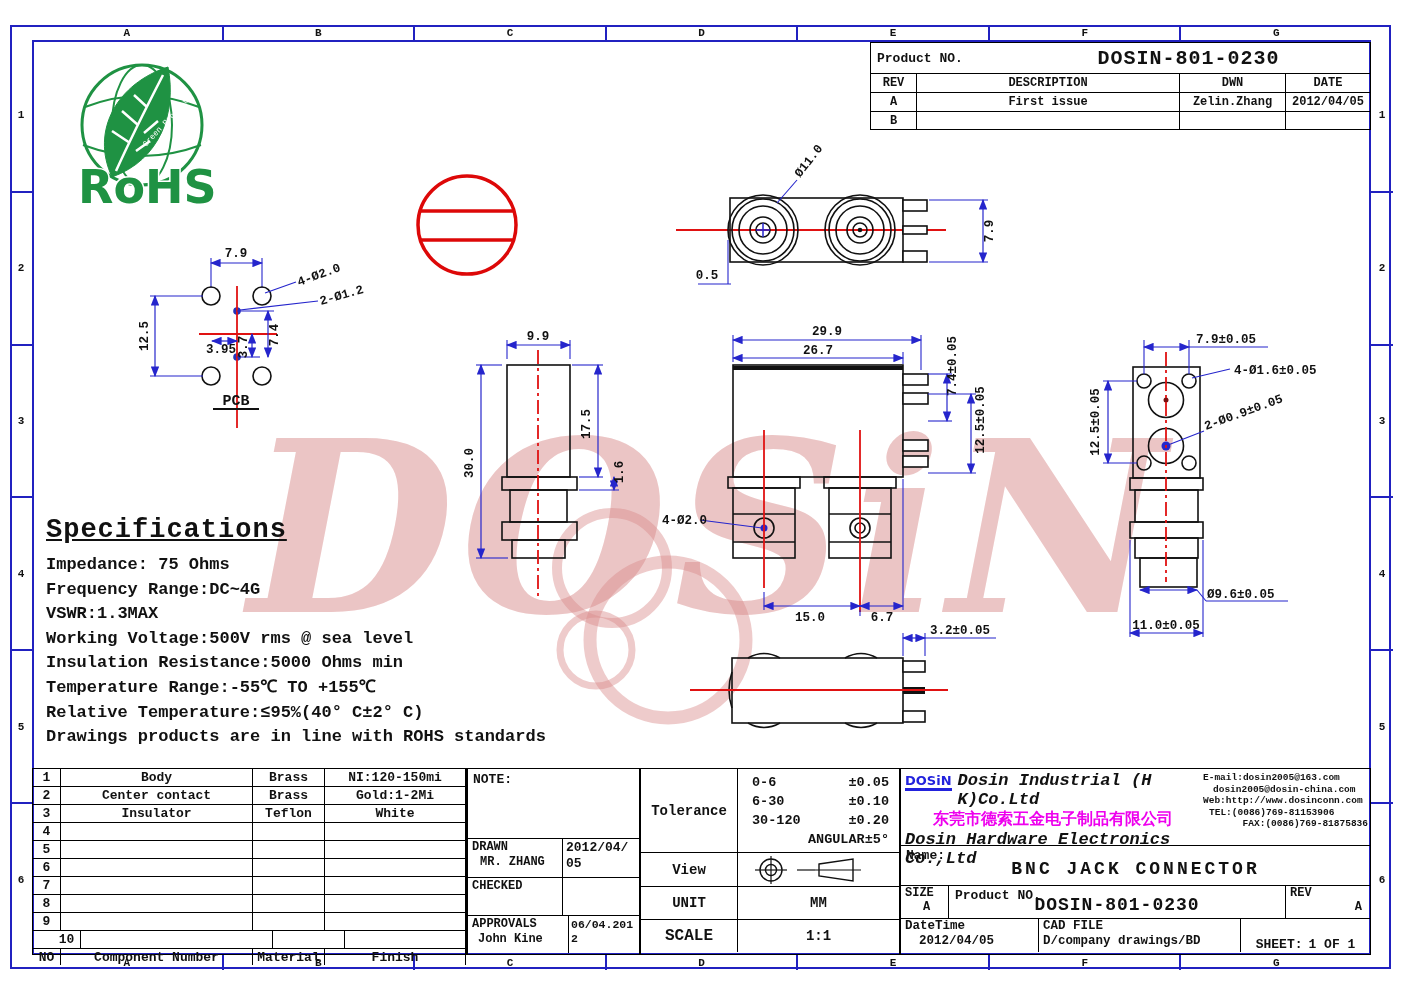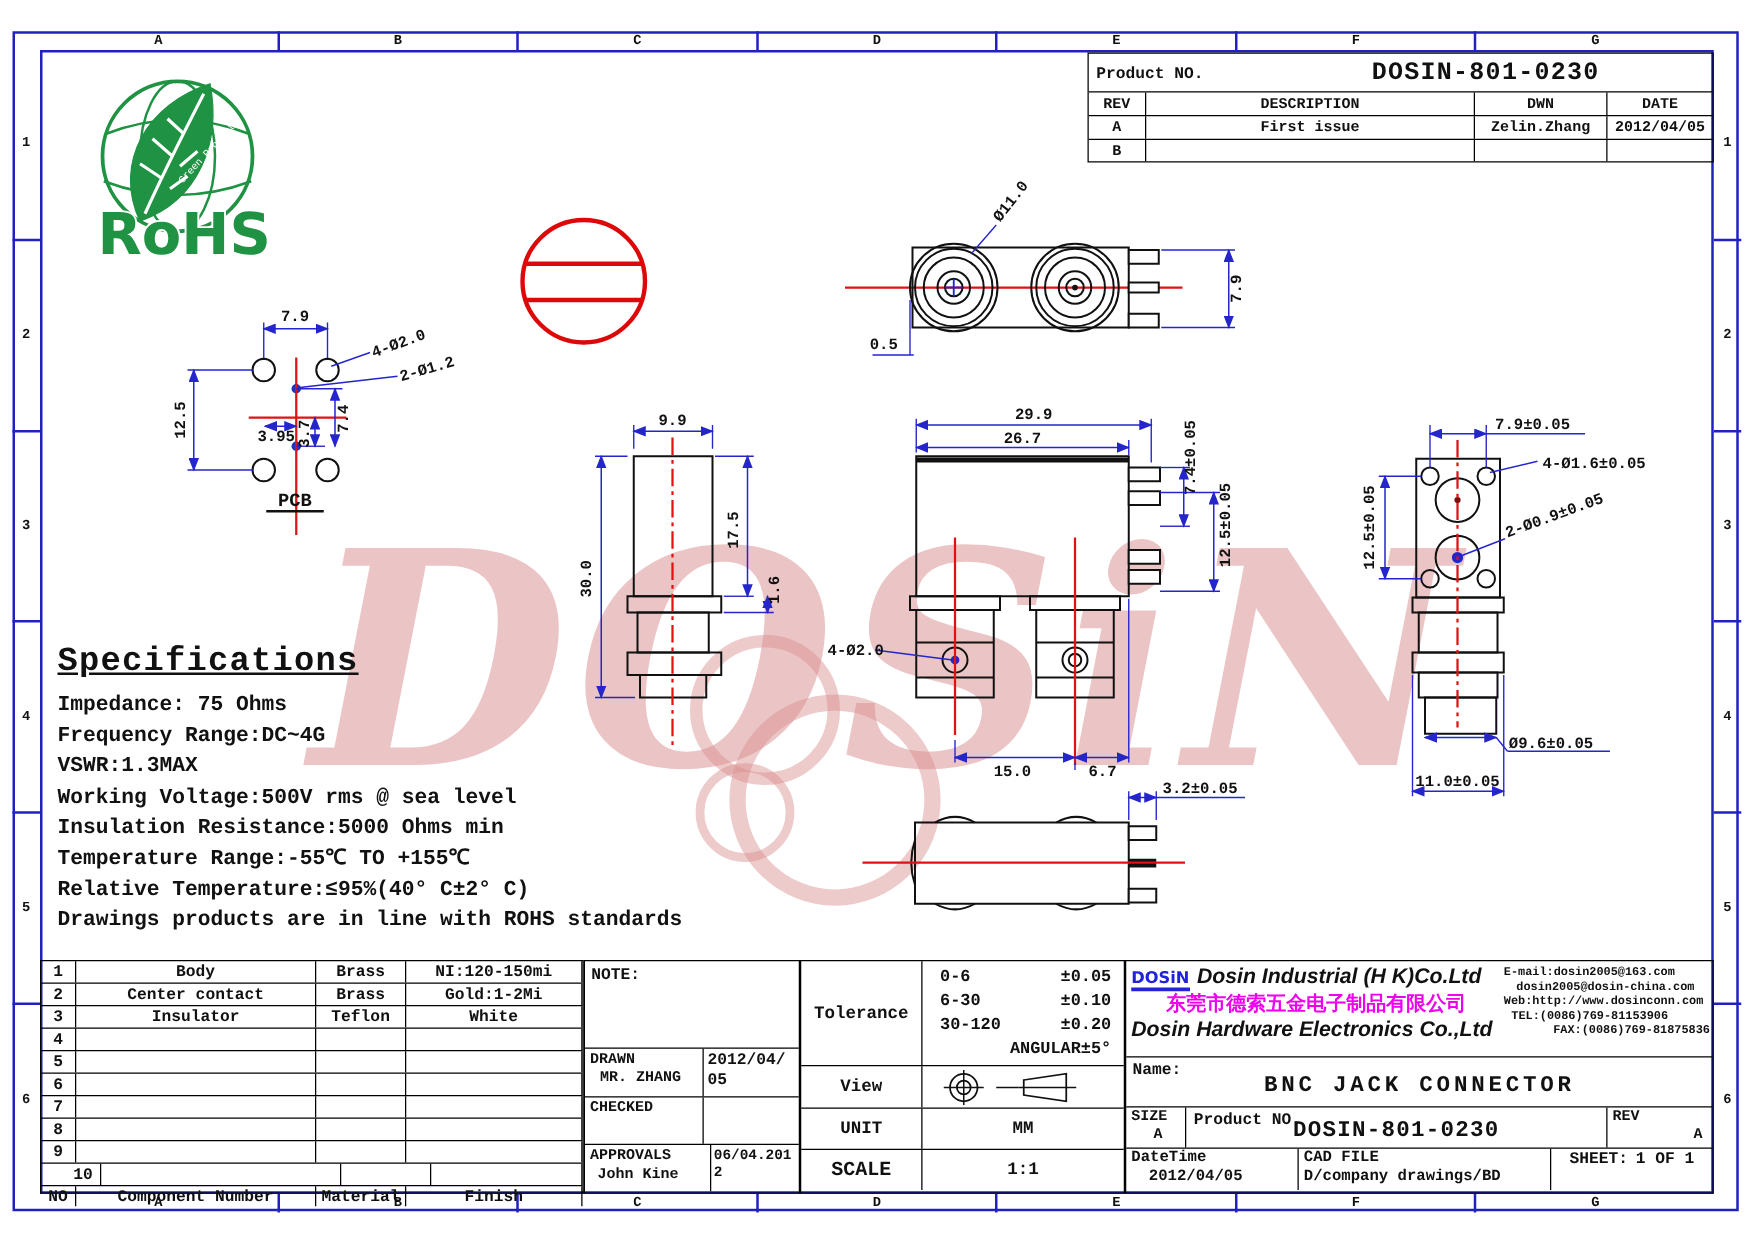--- a/index.html
+++ b/index.html
@@ -25,21 +25,21 @@
   .rev{font-size:12px;font-weight:bold;}
   .rev .hdr{height:19px;border-top:1.6px solid #000;}
   
   .spec-title{font-size:27px;font-weight:bold;text-decoration:underline;letter-spacing:1px;}
   .spec-line{font-size:17px;font-weight:bold;line-height:24.6px;white-space:pre;}
   
   .ct-row{height:17px;border-bottom:1.3px solid #000;display:flex;}
   .ct-row:last-child{border-bottom:none;}
   .ct-c{box-sizing:border-box;border-right:1.3px solid #000;display:flex;align-items:center;justify-content:center;
         font-size:13px;font-weight:bold;overflow:hidden;white-space:nowrap;}
-  .serif-it{font-family:Liberation Sans, sans-serif;font-style:italic;font-weight:bold;}
+  .serif-it{font-family:Liberation Mono, monospace;font-style:italic;font-weight:bold;}
   .contact{font-size:9.5px;font-weight:bold;line-height:11.5px;white-space:nowrap;}
   .cn{color:#ee00ee;font-family:"DejaVu Sans",sans-serif;font-weight:bold;}
   svg text{font-family:"Liberation Mono","DejaVu Sans Mono",monospace;}
 </style>
 </head>
 <body>
 
 <div class="page">
 
   <div class="abs frame-outer"></div>
@@ -529,20 +529,20 @@
     </div>
     <div class="row" style="height:33px;font-weight:bold;">
       <div style="width:138px;border-right:1.4px solid #000;box-sizing:border-box;padding-left:4px;font-size:12.5px;line-height:15px;">
         <div>DateTime</div>
         <div style="padding-left:14px;">2012/04/05</div>
       </div>
       <div style="width:202px;border-right:1.4px solid #000;box-sizing:border-box;padding-left:4px;font-size:12.5px;line-height:15px;">
         <div>CAD FILE</div>
         <div>D/company drawings/BD</div>
       </div>
-      <div style="flex:1;display:flex;align-items:flex-start;justify-content:center;font-size:13px;gap:6px;">
+      <div style="flex:1;display:flex;align-items:flex-end;justify-content:center;font-size:13px;gap:6px;">
         <span>SHEET:</span>
         <span>1 OF 1</span>
       </div>
     </div>
   </div>
 
 </div>
 
 </body></html>

